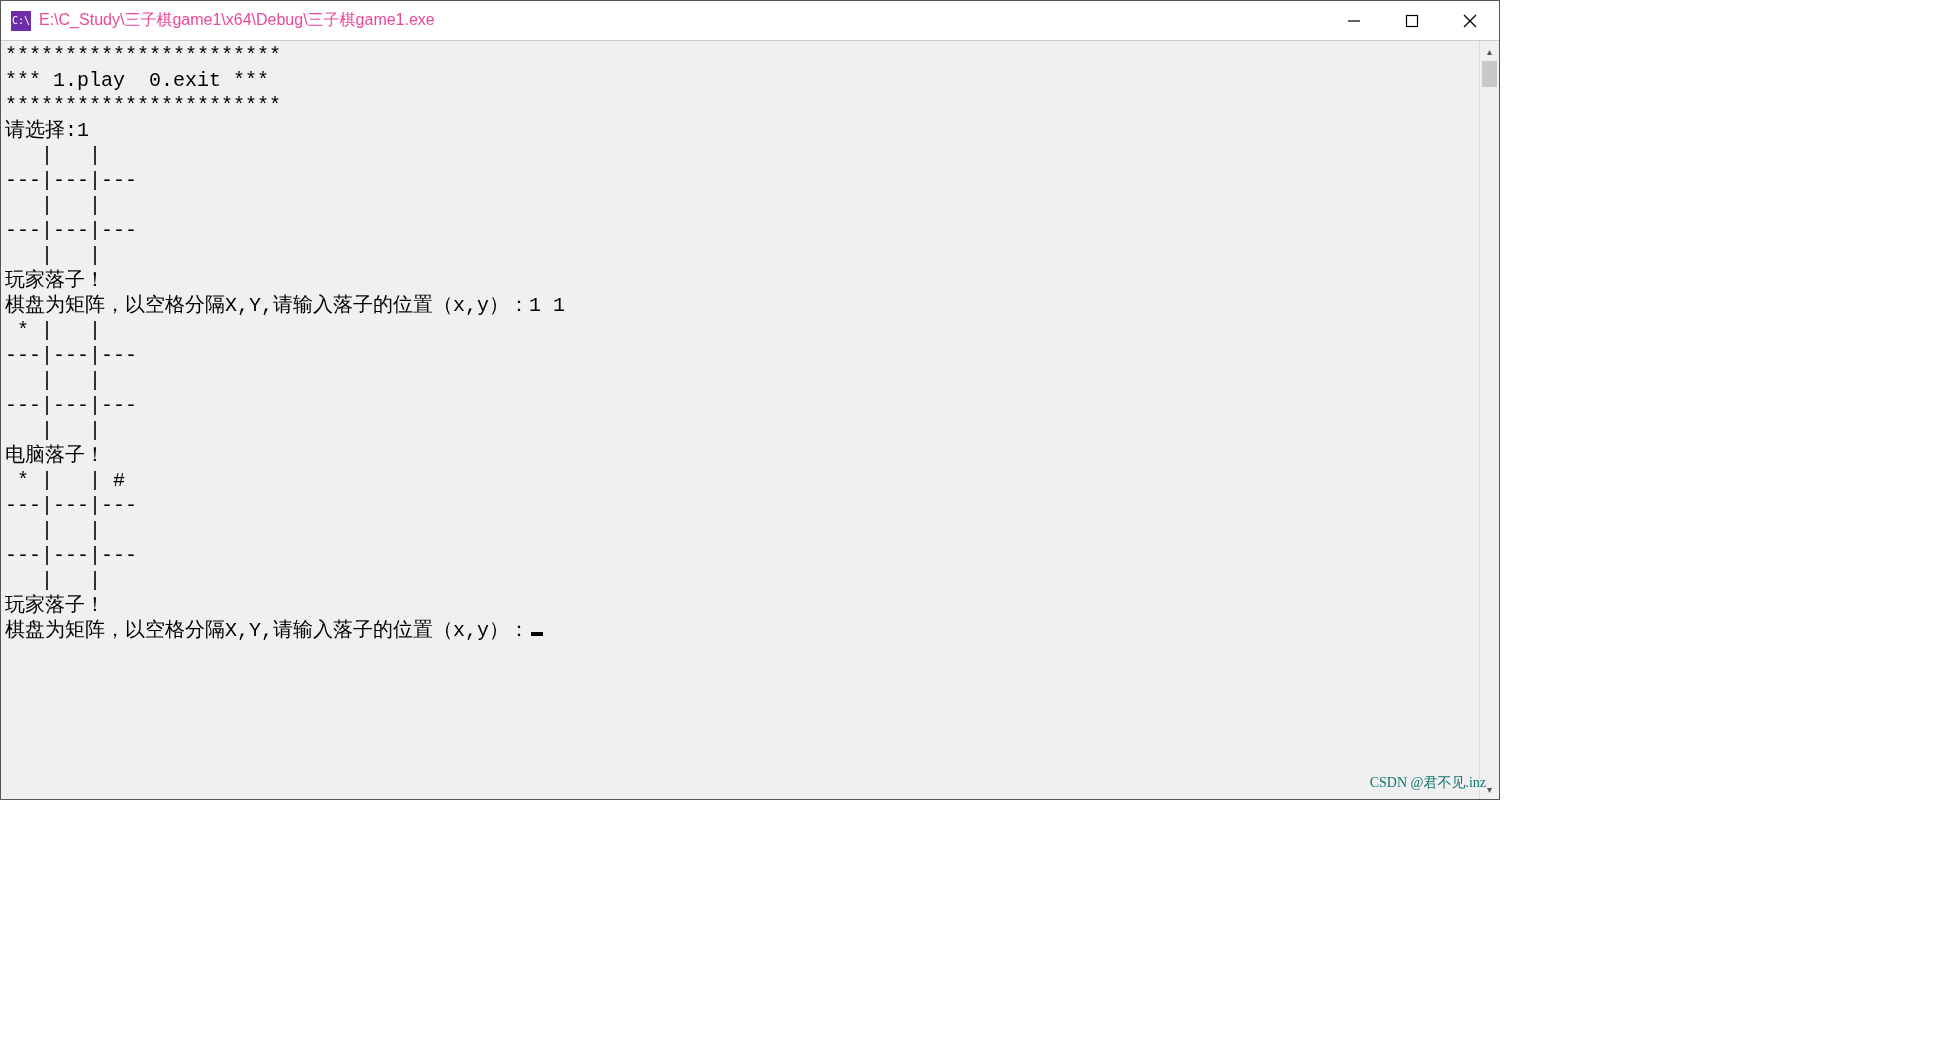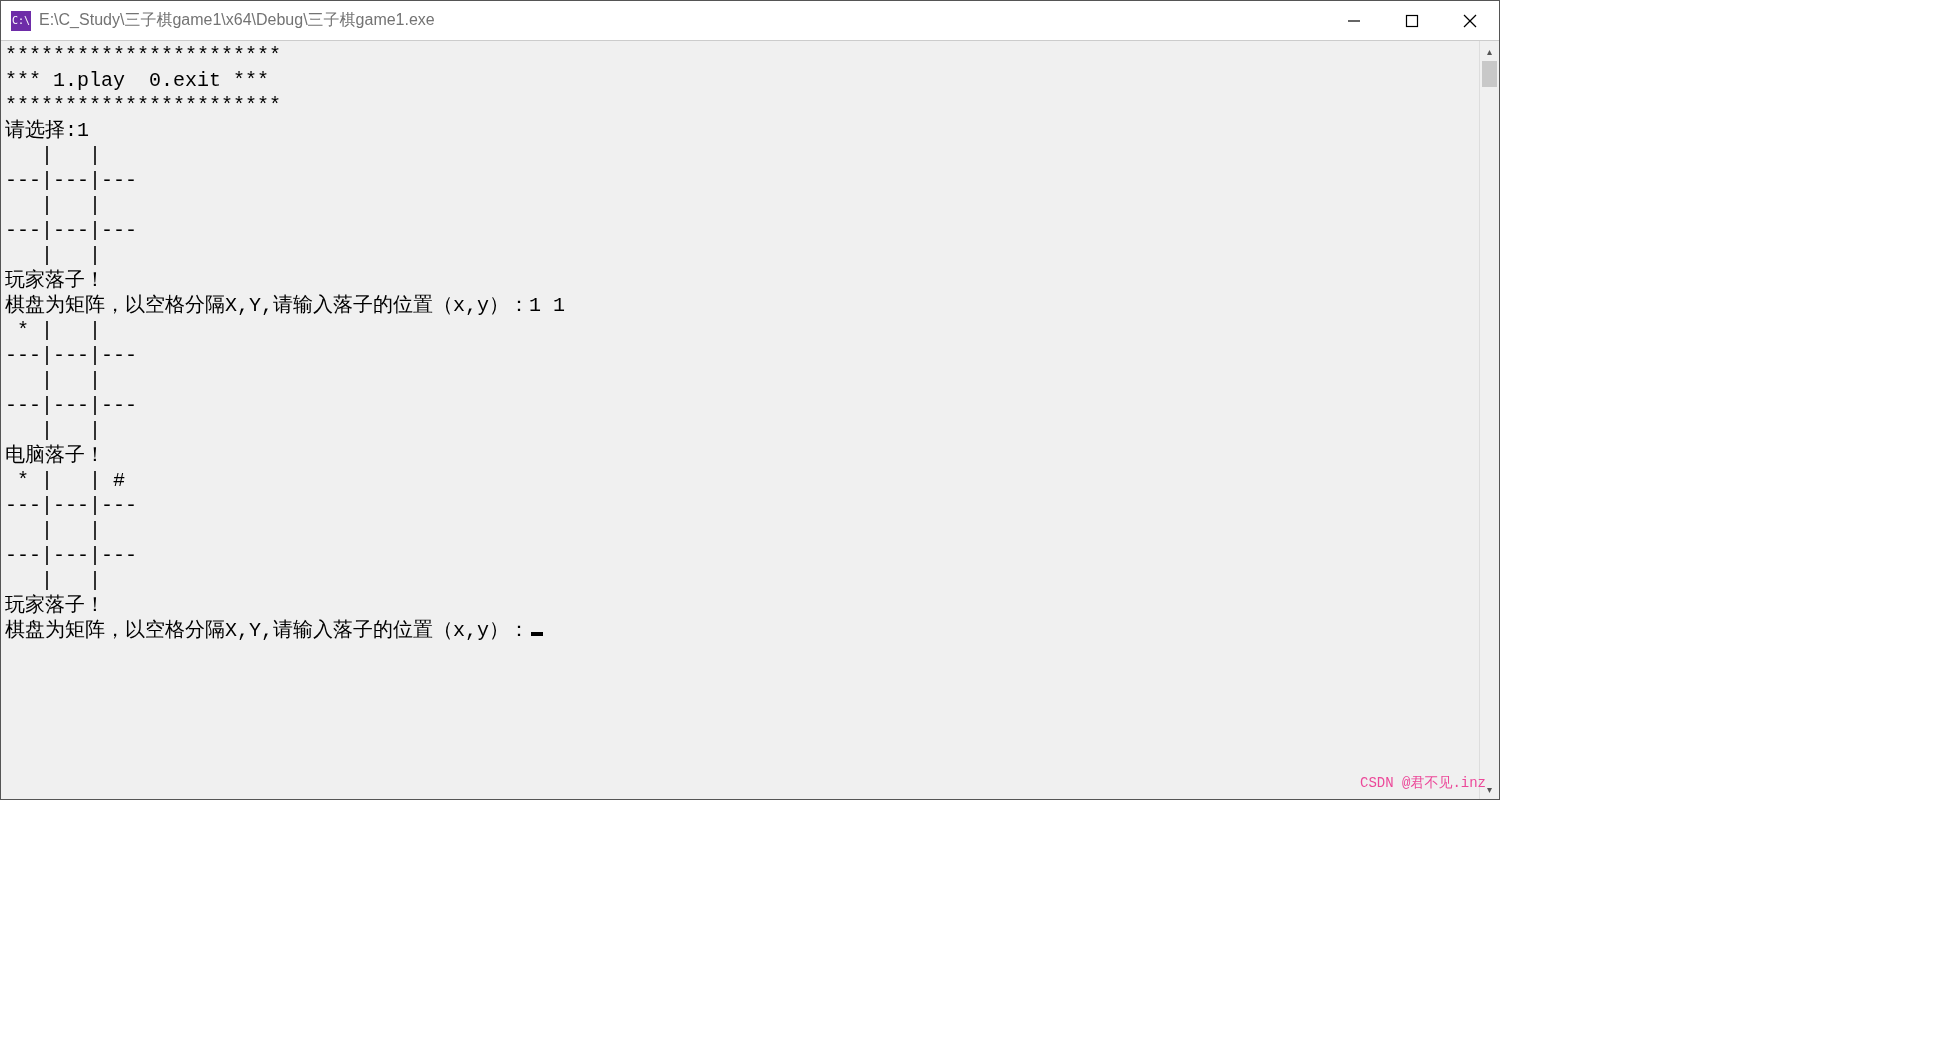--- a/index.html
+++ b/index.html
@@ -1,32 +1,32 @@
 <!DOCTYPE html>
 <html><head>
   <meta charset="utf-8">
   <style>
     * { margin:0; padding:0; box-sizing:border-box; }
     html,body { width:100%; height:100%; font-family:"Segoe UI","Microsoft YaHei",sans-serif; background:#fff; }
     .window { width:1500px; height:800px; border:1px solid #555; display:flex; flex-direction:column; background:#f0f0f0; overflow:hidden; }
     .titlebar { height:40px; background:#fff; display:flex; align-items:center; border-bottom:1px solid #ccc; }
     .titlebar-icon { width:20px; height:20px; background:#6e2ca8; margin:0 8px 0 10px; display:flex; align-items:center; justify-content:center; color:#fff; font-size:10px; font-family:Consolas,monospace; }
-    .titlebar-title { flex:0 1 auto; font-size:16px; color:#737373; white-space:nowrap; }
+    .titlebar-title { flex:0 1 auto; font-size:16px; color:#ec4899; white-space:nowrap; }
     .titlebar-spacer { flex:1; }
     .tb-btn { width:58px; height:40px; display:flex; align-items:center; justify-content:center; color:#000; }
     .tb-btn svg { width:14px; height:14px; stroke:#000; stroke-width:1.2; fill:none; }
     .console-wrap { flex:1; display:flex; min-height:0; }
     .console { flex:1; background:#f0f0f0; color:#000; font-family:"NSimSun","SimSun","Courier New",monospace; font-size:20px; line-height:25px; white-space:pre; padding:2px 4px; overflow:hidden; }
     .scrollbar { width:20px; background:#f0f0f0; position:relative; border-left:1px solid #ddd; }
     .scrollbar-thumb { position:absolute; top:0; left:2px; right:2px; height:26px; background:#c8c8c8; }
     .scrollbar-arrow { position:absolute; left:0; right:0; height:20px; display:flex; align-items:center; justify-content:center; color:#555; font-size:10px; }
     .scrollbar-arrow.up { top:0; }
     .scrollbar-arrow.down { bottom:0; }
     .cursor { display:inline-block; width:12px; height:4px; background:#000; vertical-align:baseline; margin-left:2px; }
-    .watermark { position:absolute; right:14px; bottom:8px; font-size:14px; color:#ec4899; font-family:Liberation Mono, monospace; }
+    .watermark { position:absolute; right:14px; bottom:8px; font-size:14px; color:#0f766e; font-family:Liberation Serif, serif; }
     .frame { position:relative; width:1500px; height:800px; }
   </style>
 </head>
 <body>
 
 <div class="frame">
 <div class="window">
 
   <div class="titlebar">
     <div class="titlebar-icon">

